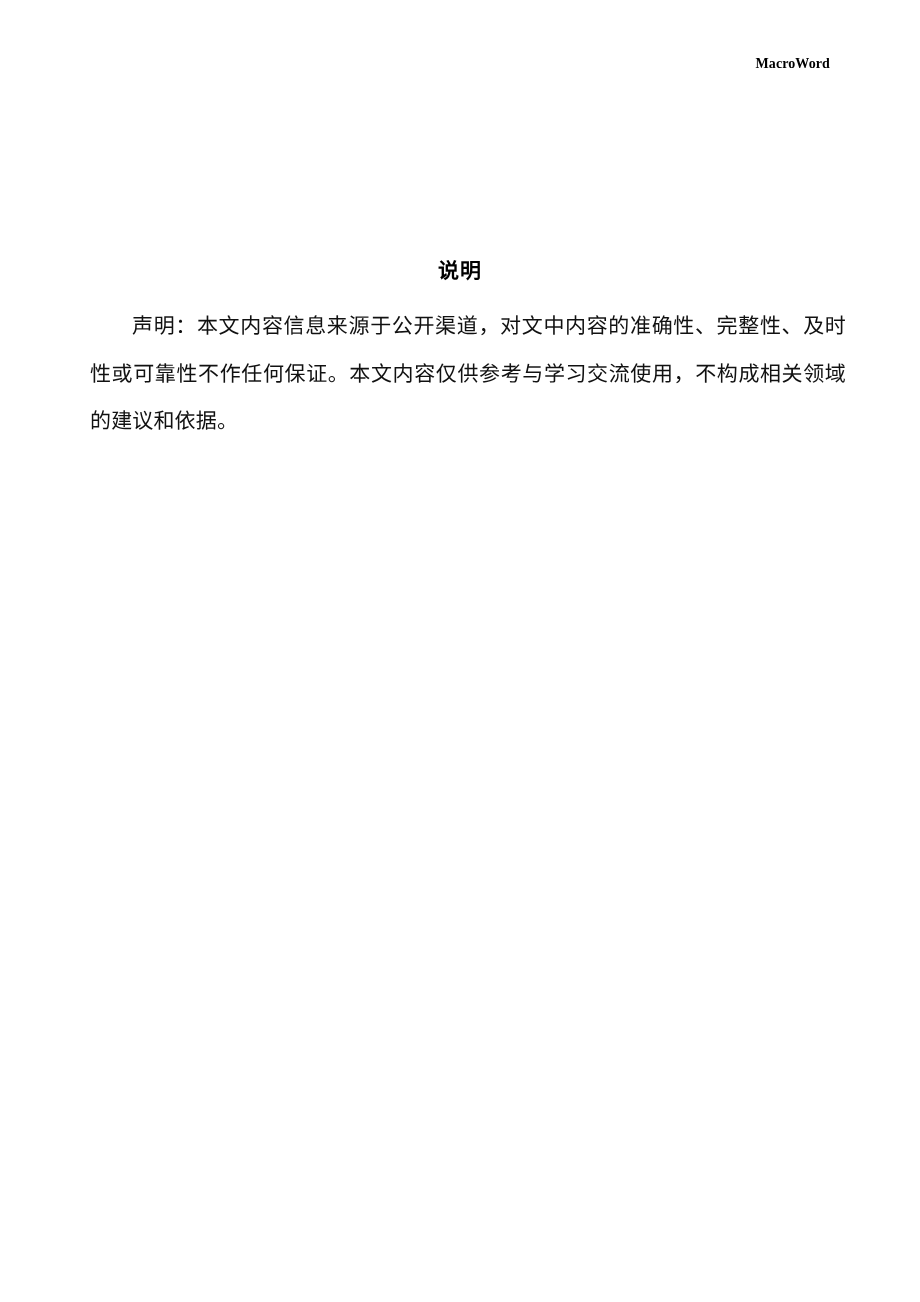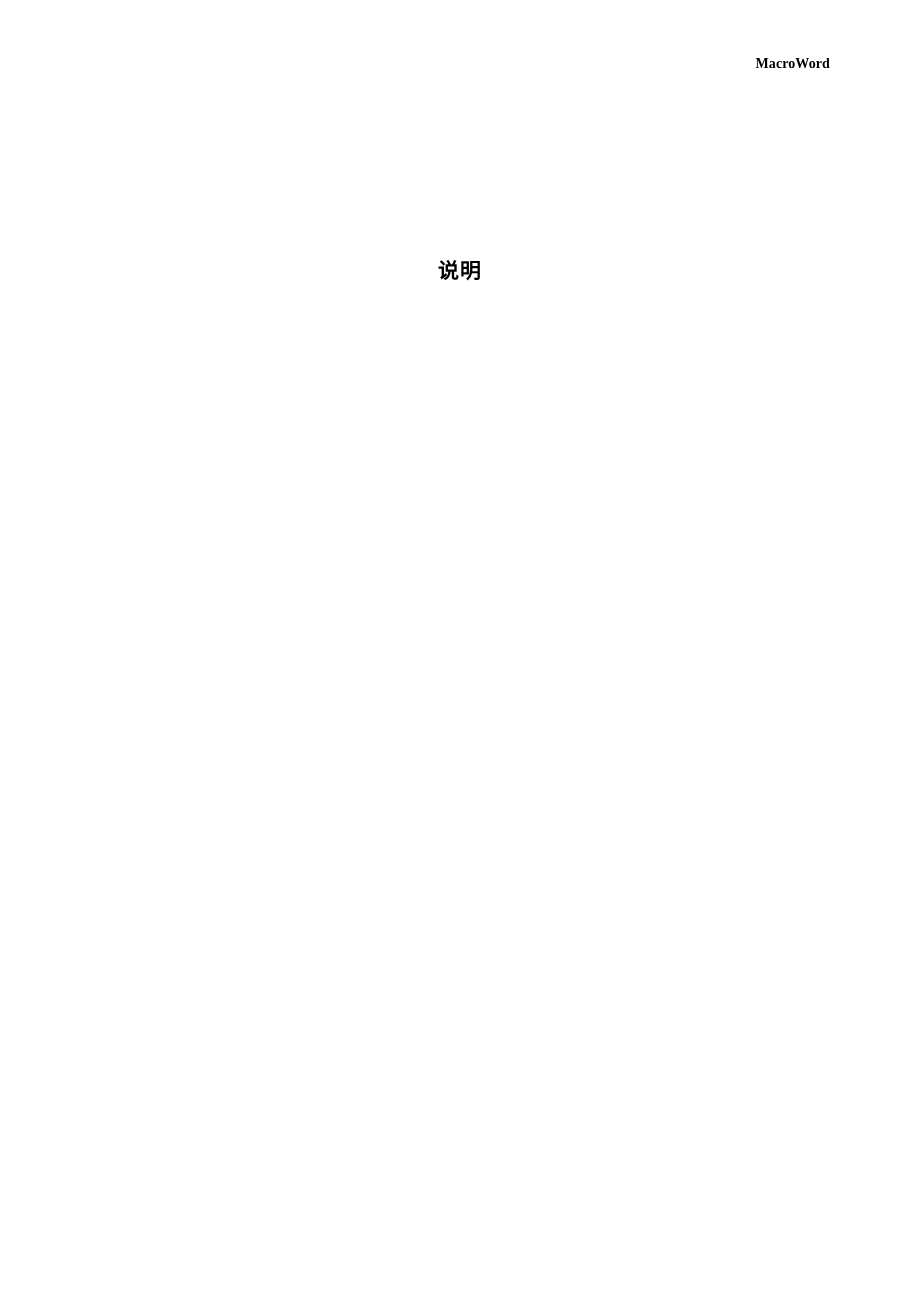--- a/index.html
+++ b/index.html
@@ -101,15 +101,16 @@
 <div class="page">
 
   <div class="doc-header">
     <span class="brand">MacroWord</span>
   </div>
 
 
   <h2 class="section-heading">说明</h2>
 
   <div class="body-block">
+    <p class="body-para">声明：本文内容信息来源于公开渠道，对文中内容的准确性、完整性、及时性或可靠性不作任何保证。本文内容仅供参考与学习交流使用，不构成相关领域的建议和依据。</p>
   </div>
 
 </div>
 
 </body></html>

